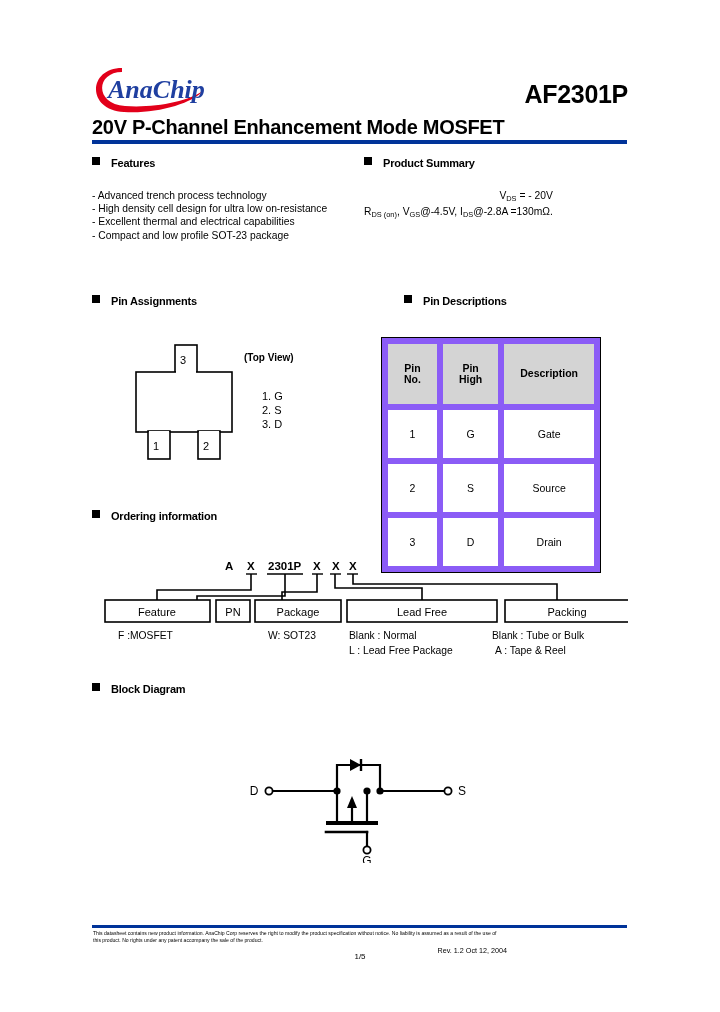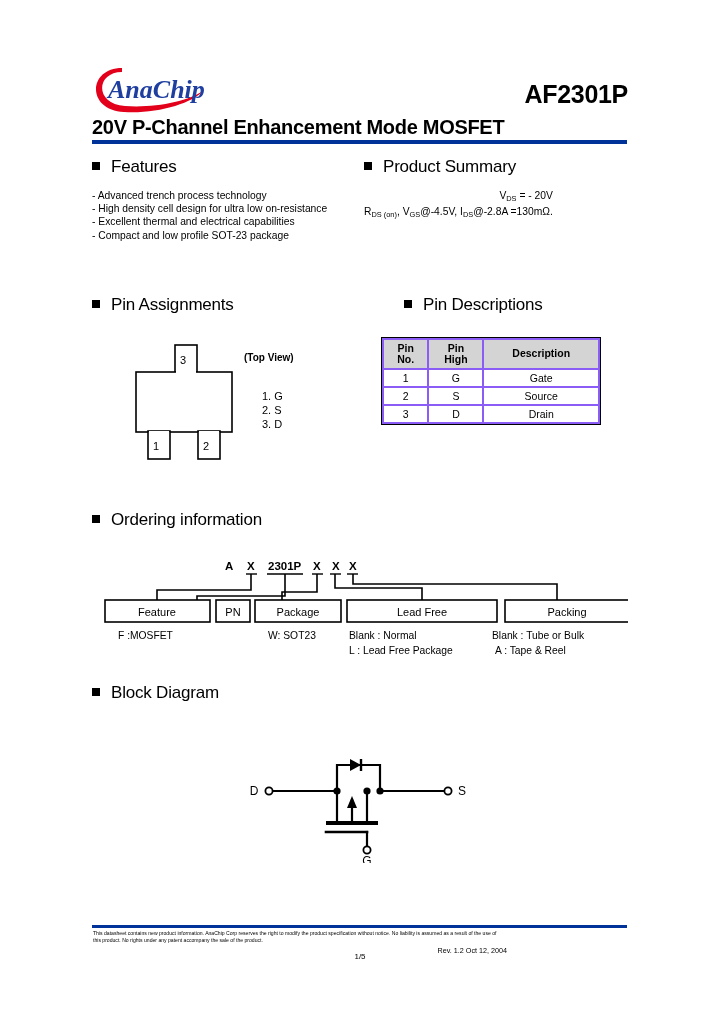--- a/index.html
+++ b/index.html
@@ -60,22 +60,22 @@
     left: 92px;
     top: 140px;
     width: 535px;
     height: 4px;
     background: #003399;
   }
 
   
   .sec-head {
     position: absolute;
-    font-size: 17px;
-    font-weight: normal;
+    font-size: 11px;
+    font-weight: bold;
     letter-spacing: -0.2px;
     white-space: nowrap;
   }
   .sec-head .bullet {
     display: inline-block;
     width: 8px;
     height: 8px;
     background: #000;
     margin-right: 11px;
     vertical-align: 2px;
@@ -120,23 +120,23 @@
 
   
   .pin-table {
     position: absolute;
     left: 382px;
     top: 338px;
     border-collapse: collapse;
     font-size: 10.5px;
   }
   .pin-table th, .pin-table td {
-    border: 2px solid #8b5cf6;
+    border: 6px solid #8b5cf6;
     text-align: center;
-    padding: 0;
+    padding: 16px;
   }
   .pin-table th {
     background: #d4d4d4;
     font-weight: bold;
     height: 28px;
     line-height: 11.5px;
     font-size: 10.5px;
   }
   .pin-table td { height: 16px; }
   .pin-table .c-no { width: 47px; }

